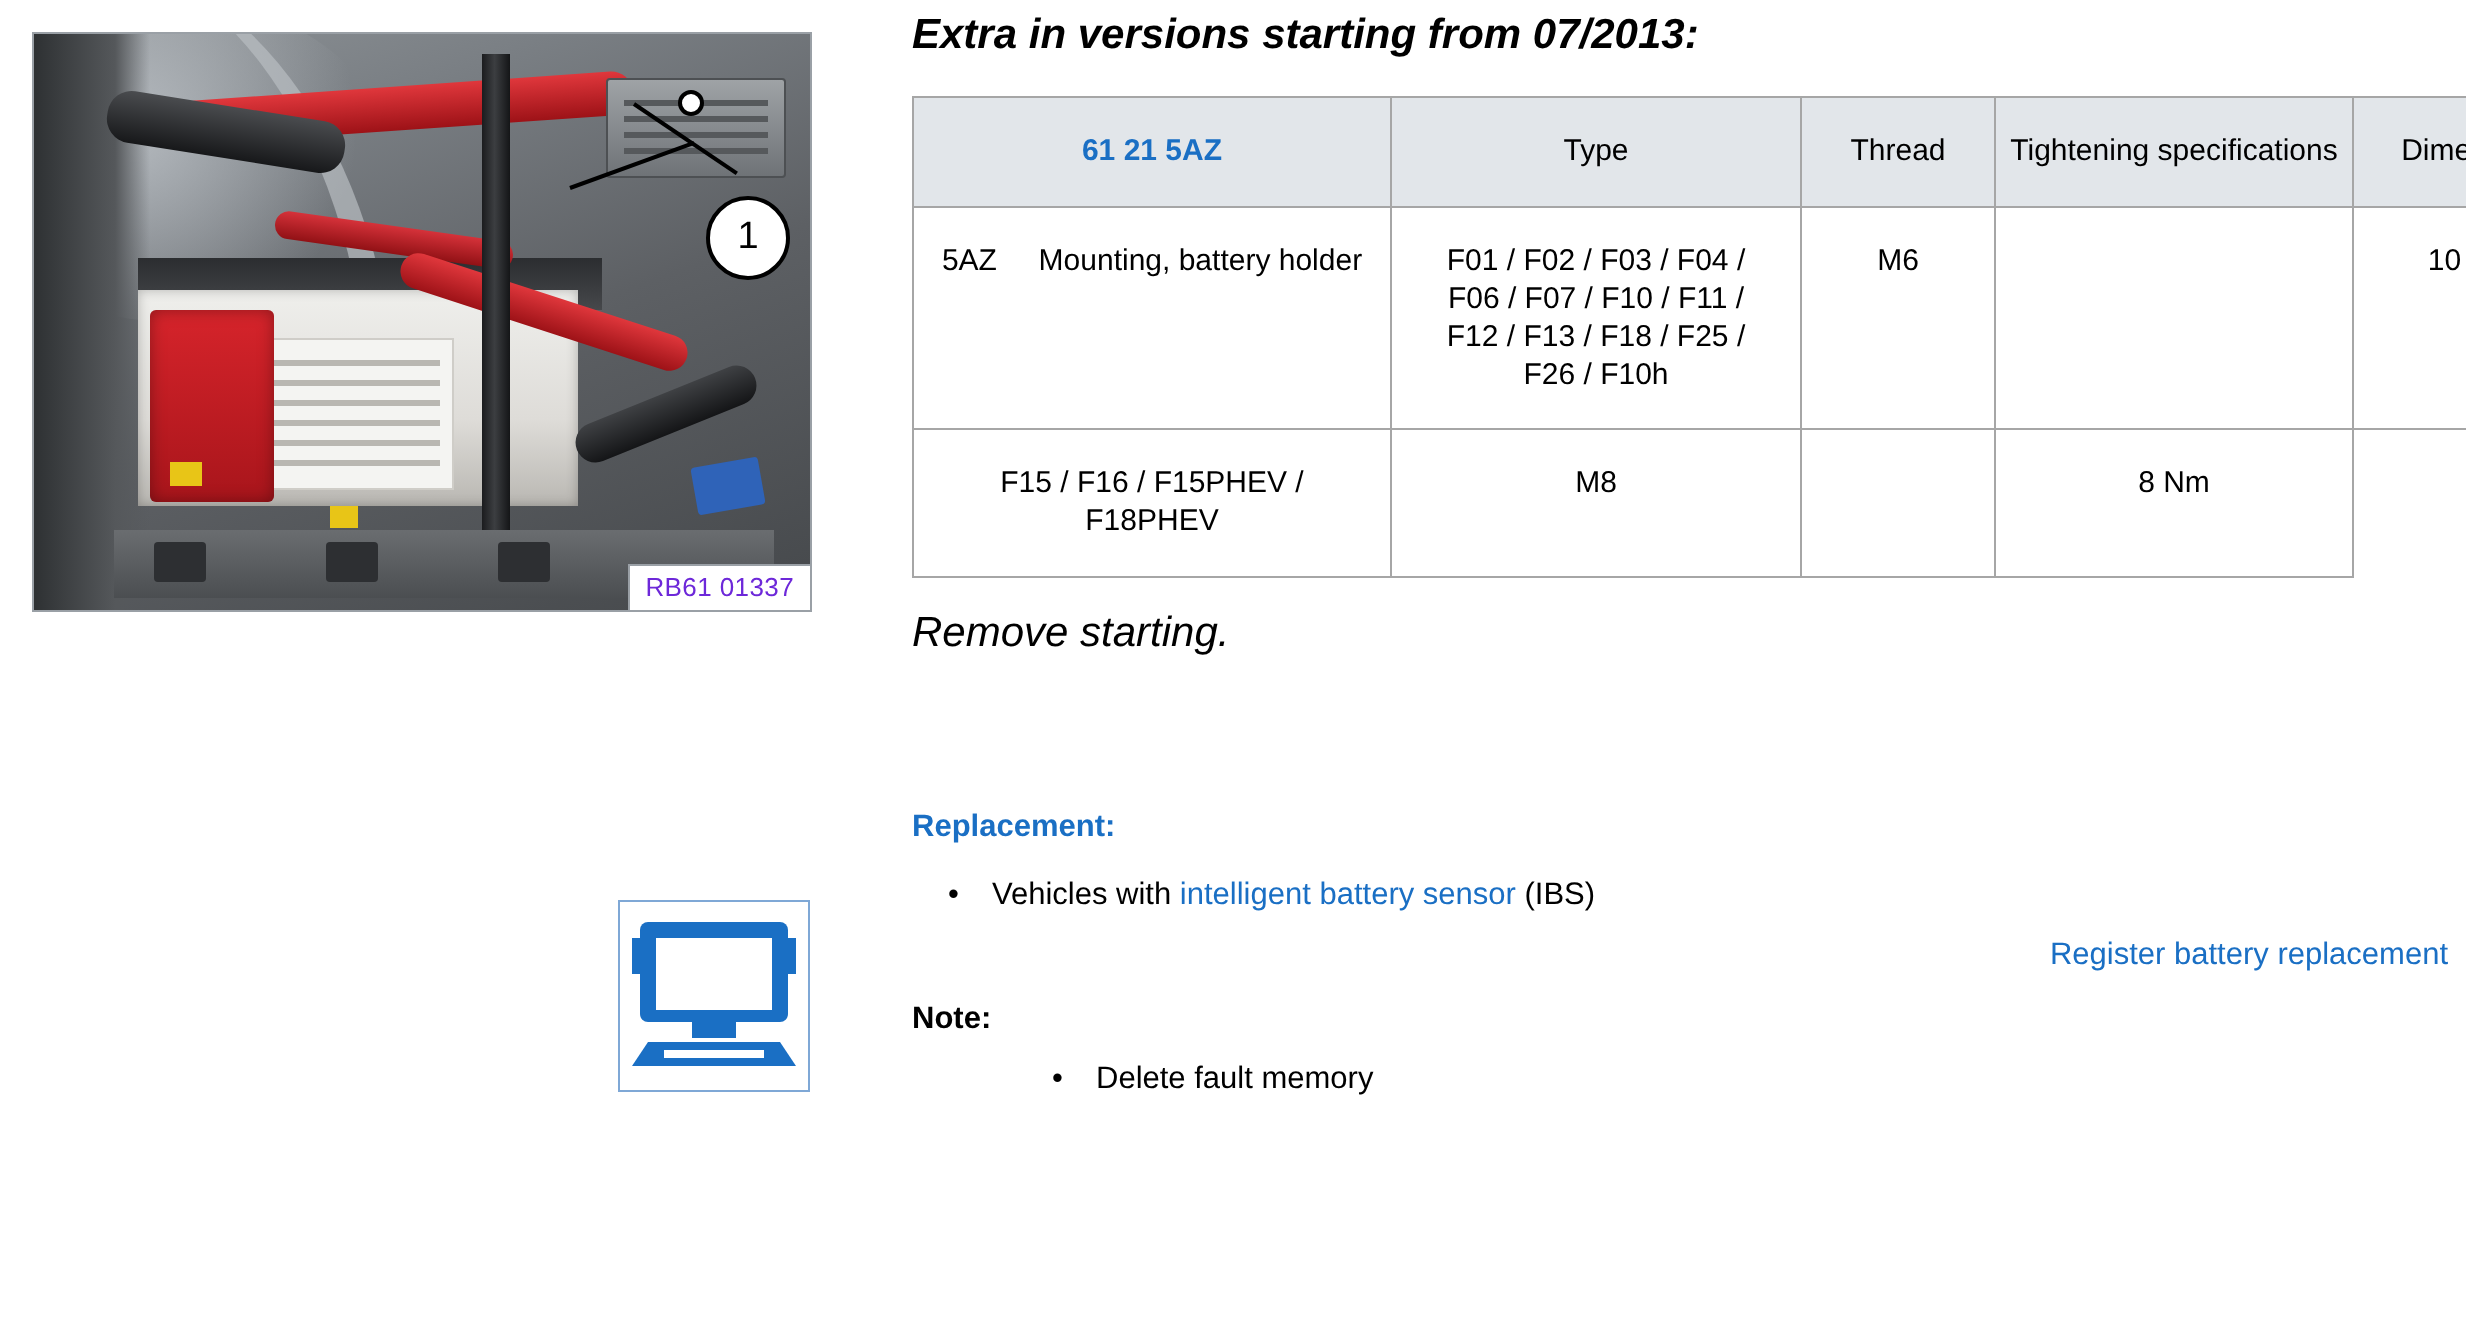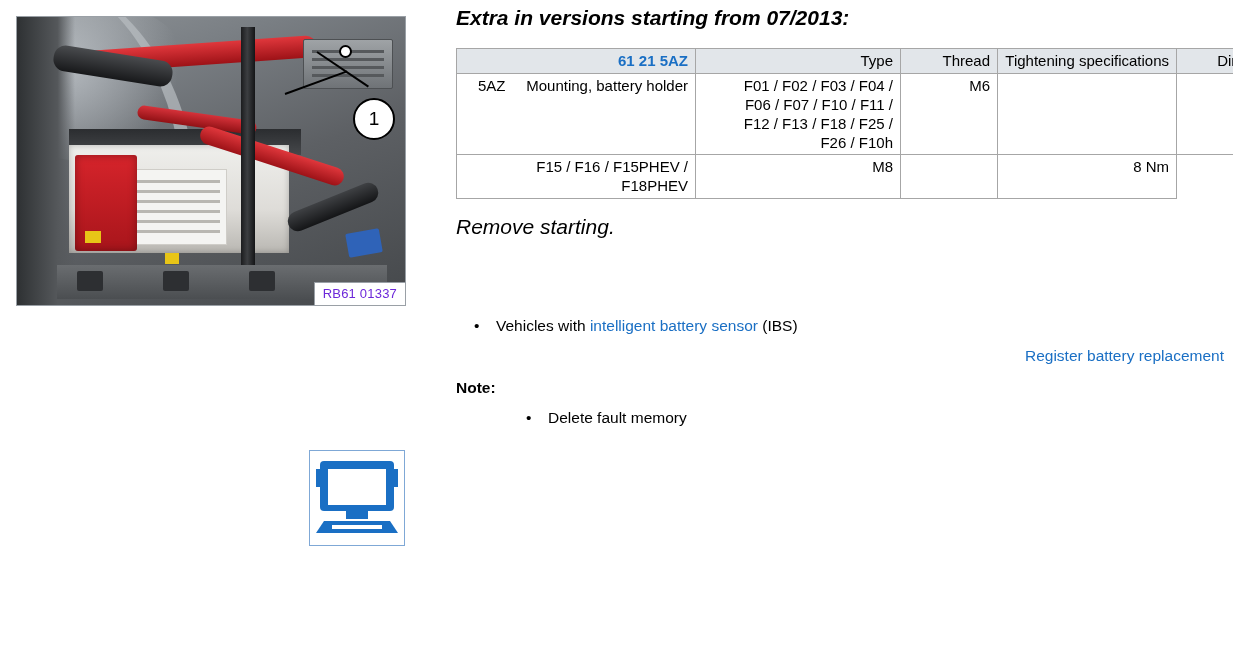--- a/index.html
+++ b/index.html
@@ -271,24 +271,24 @@
   .bold { font-weight: bold; }
 
   table.torque {
     border-collapse: collapse;
     width: 766px;
     margin: 4px 0 14px 0;
     table-layout: fixed;
   }
   table.torque td, table.torque th {
     border: 1px solid #a6a6a6;
-    padding: 2px 7px;
+    padding: 17px 7px;
     font-size: 15px;
     vertical-align: top;
-    text-align: right;
+    text-align: center;
     font-weight: normal;
     line-height: 1.28;
   }
   table.torque thead td {
     background: #e2e6ea;
     vertical-align: top;
   }
   .hdr-code {
     color: #1a6fc4;
     font-weight: bold;
@@ -452,20 +452,21 @@
           <td class="col-d"></td>
           <td class="col-e">8  Nm</td>
         </tr>
       </tbody>
     </table>
 
     <p class="para">Remove starting.</p>
 
     <div style="height:58px"></div>
 
+    <p class="section-title">Replacement:</p>
 
     <ul class="bullets">
       <li>
         <span>Vehicles with </span><a class="link" href="#">intelligent battery sensor</a><span> (IBS)</span>
       </li>
     </ul>
 
     <div class="link-block">
       <a class="link" href="#">Register battery replacement</a>
     </div>

